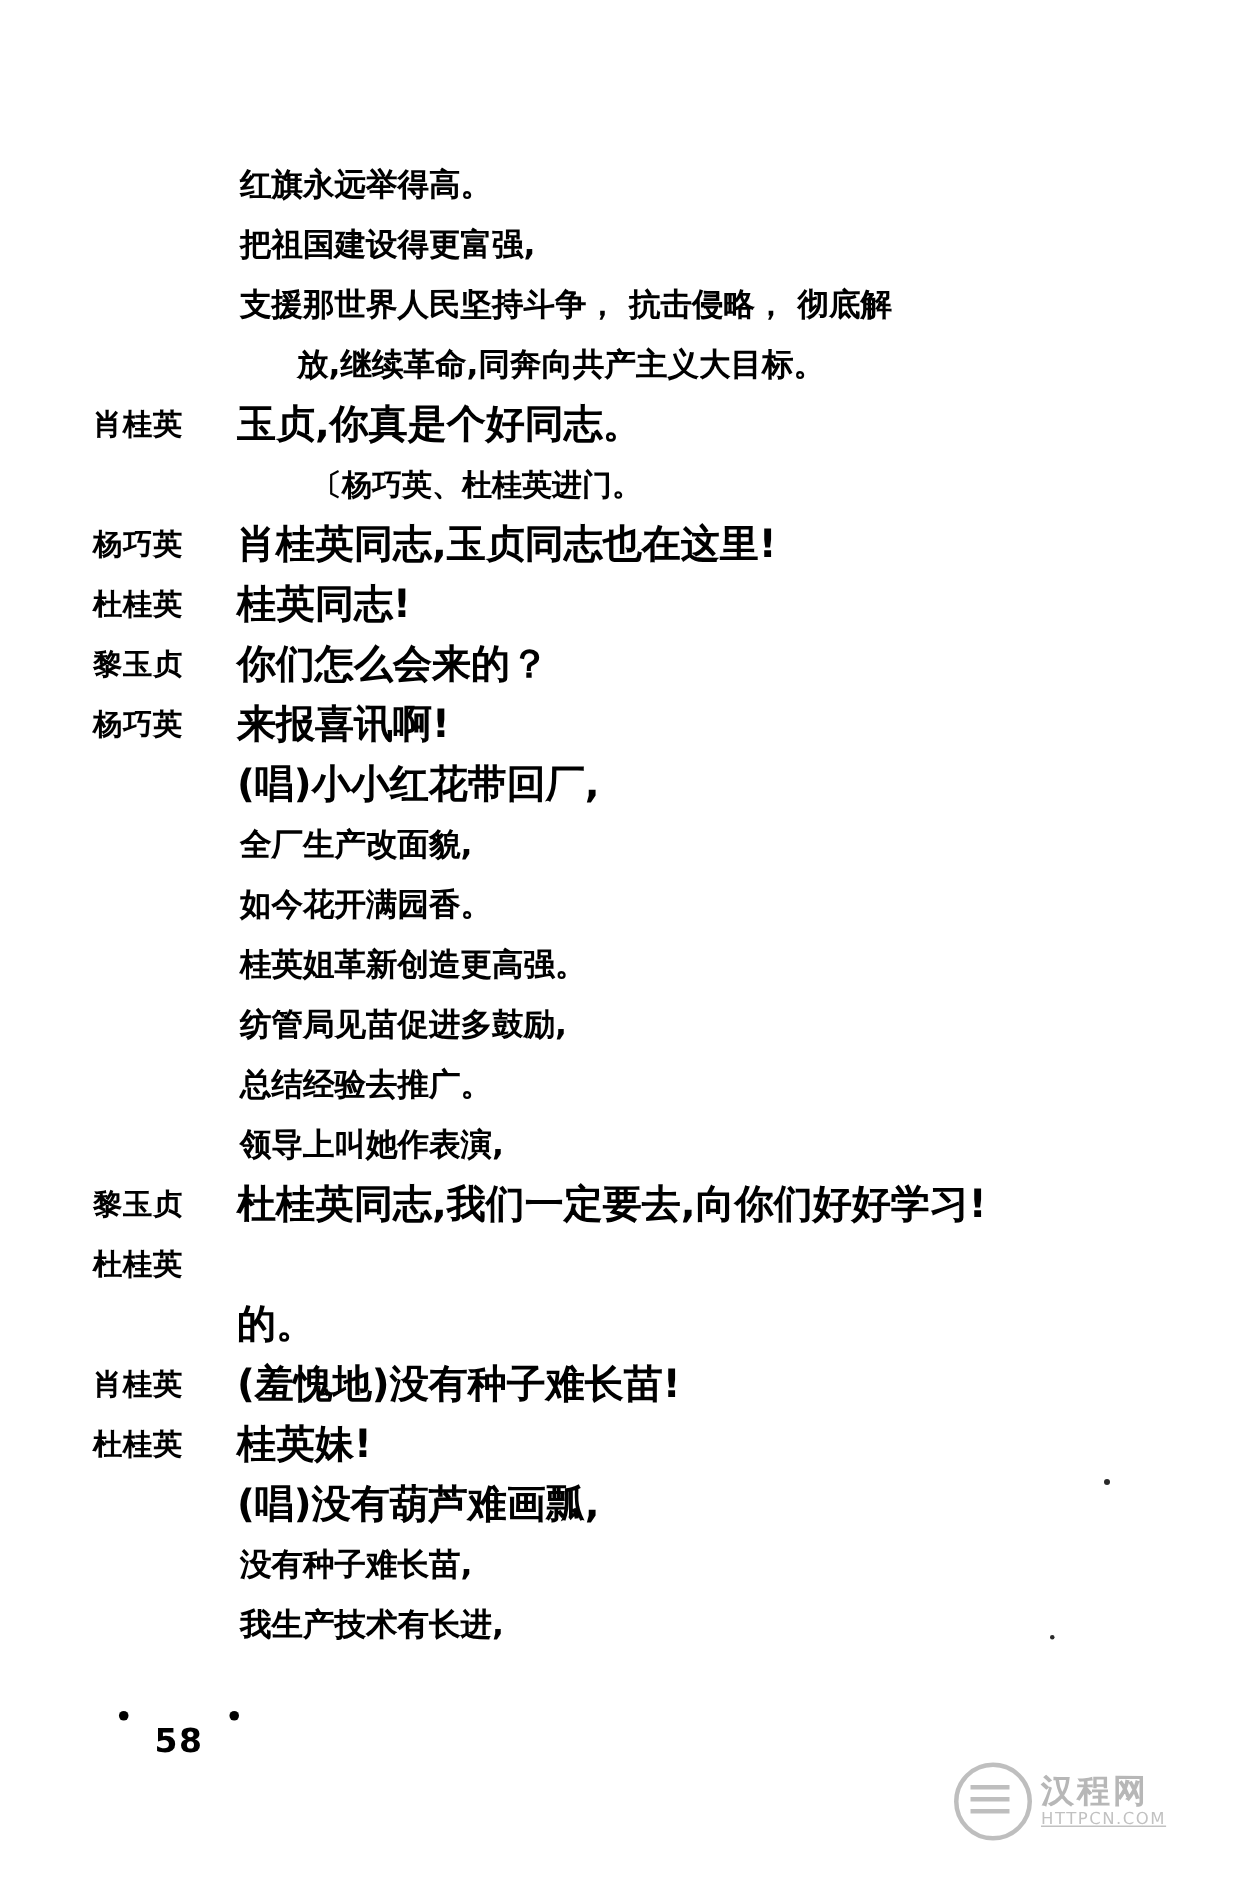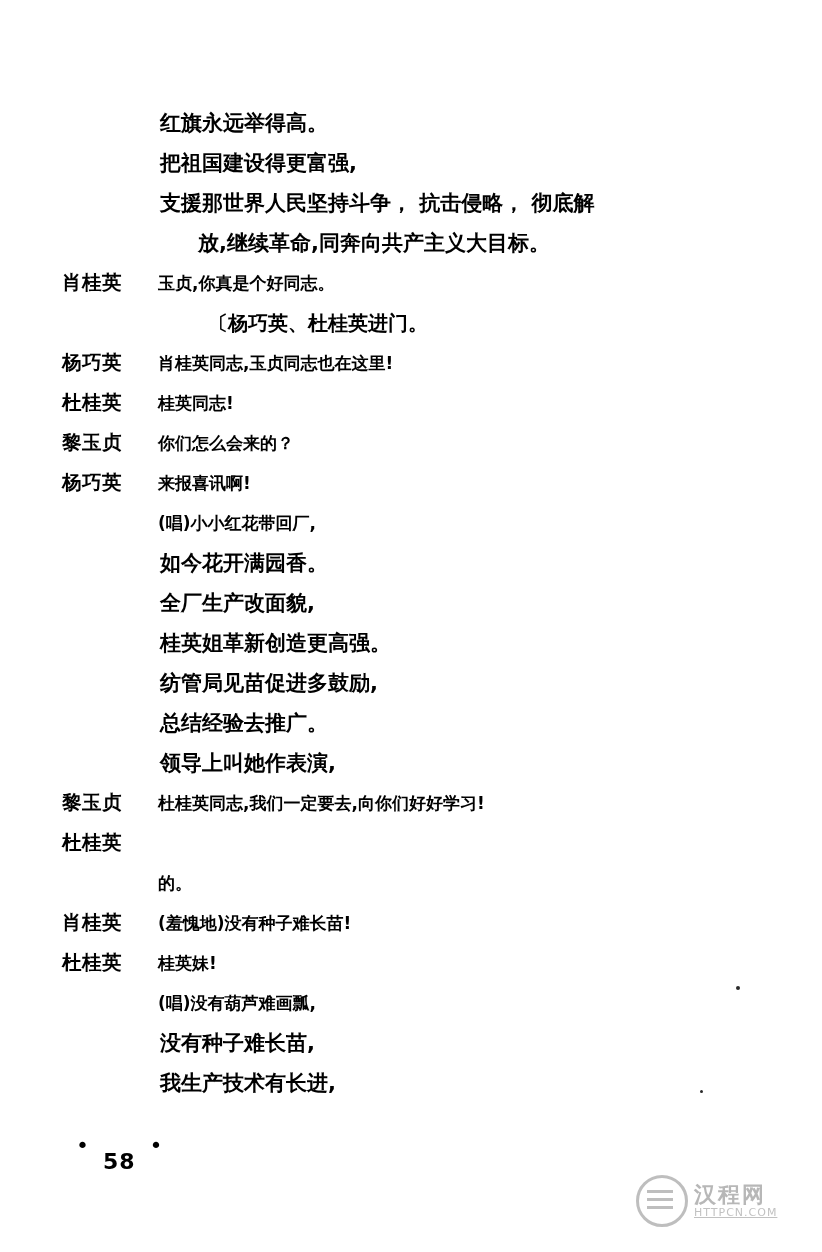--- a/index.html
+++ b/index.html
@@ -37,21 +37,21 @@
     width: 96px;
     flex: 0 0 96px;
     font-weight: bold;
     font-size: 19.5px;
     letter-spacing: 0.5px;
     line-height: 38px;
     white-space: nowrap;
   }
   .text {
     flex: 1 1 auto;
-    font-size: 17px;
+    font-size: 26px;
     line-height: 38px;
     font-weight: 600;
   }
   .text.sung {
     font-weight: 600;
   }
   .stage {
     padding-left: 50px;
     font-weight: 600;
     font-size: 20px;
@@ -185,25 +185,25 @@
       <div class="speaker">杨巧英</div>
       <div class="text">来报喜讯啊!</div>
     </div>
 
     <div class="line">
       <div class="speaker"></div>
       <div class="text sung">(唱)小小红花带回厂,</div>
     </div>
 
     <div class="line">
+      <div class="blockline">全厂生产改面貌,</div>
+    </div>
+
+    <div class="line">
       <div class="blockline">如今花开满园香。</div>
-    </div>
-
-    <div class="line">
-      <div class="blockline">全厂生产改面貌,</div>
     </div>
 
     <div class="line">
       <div class="blockline">桂英姐革新创造更高强。</div>
     </div>
 
     <div class="line">
       <div class="blockline">纺管局见苗促进多鼓励,</div>
     </div>
 

